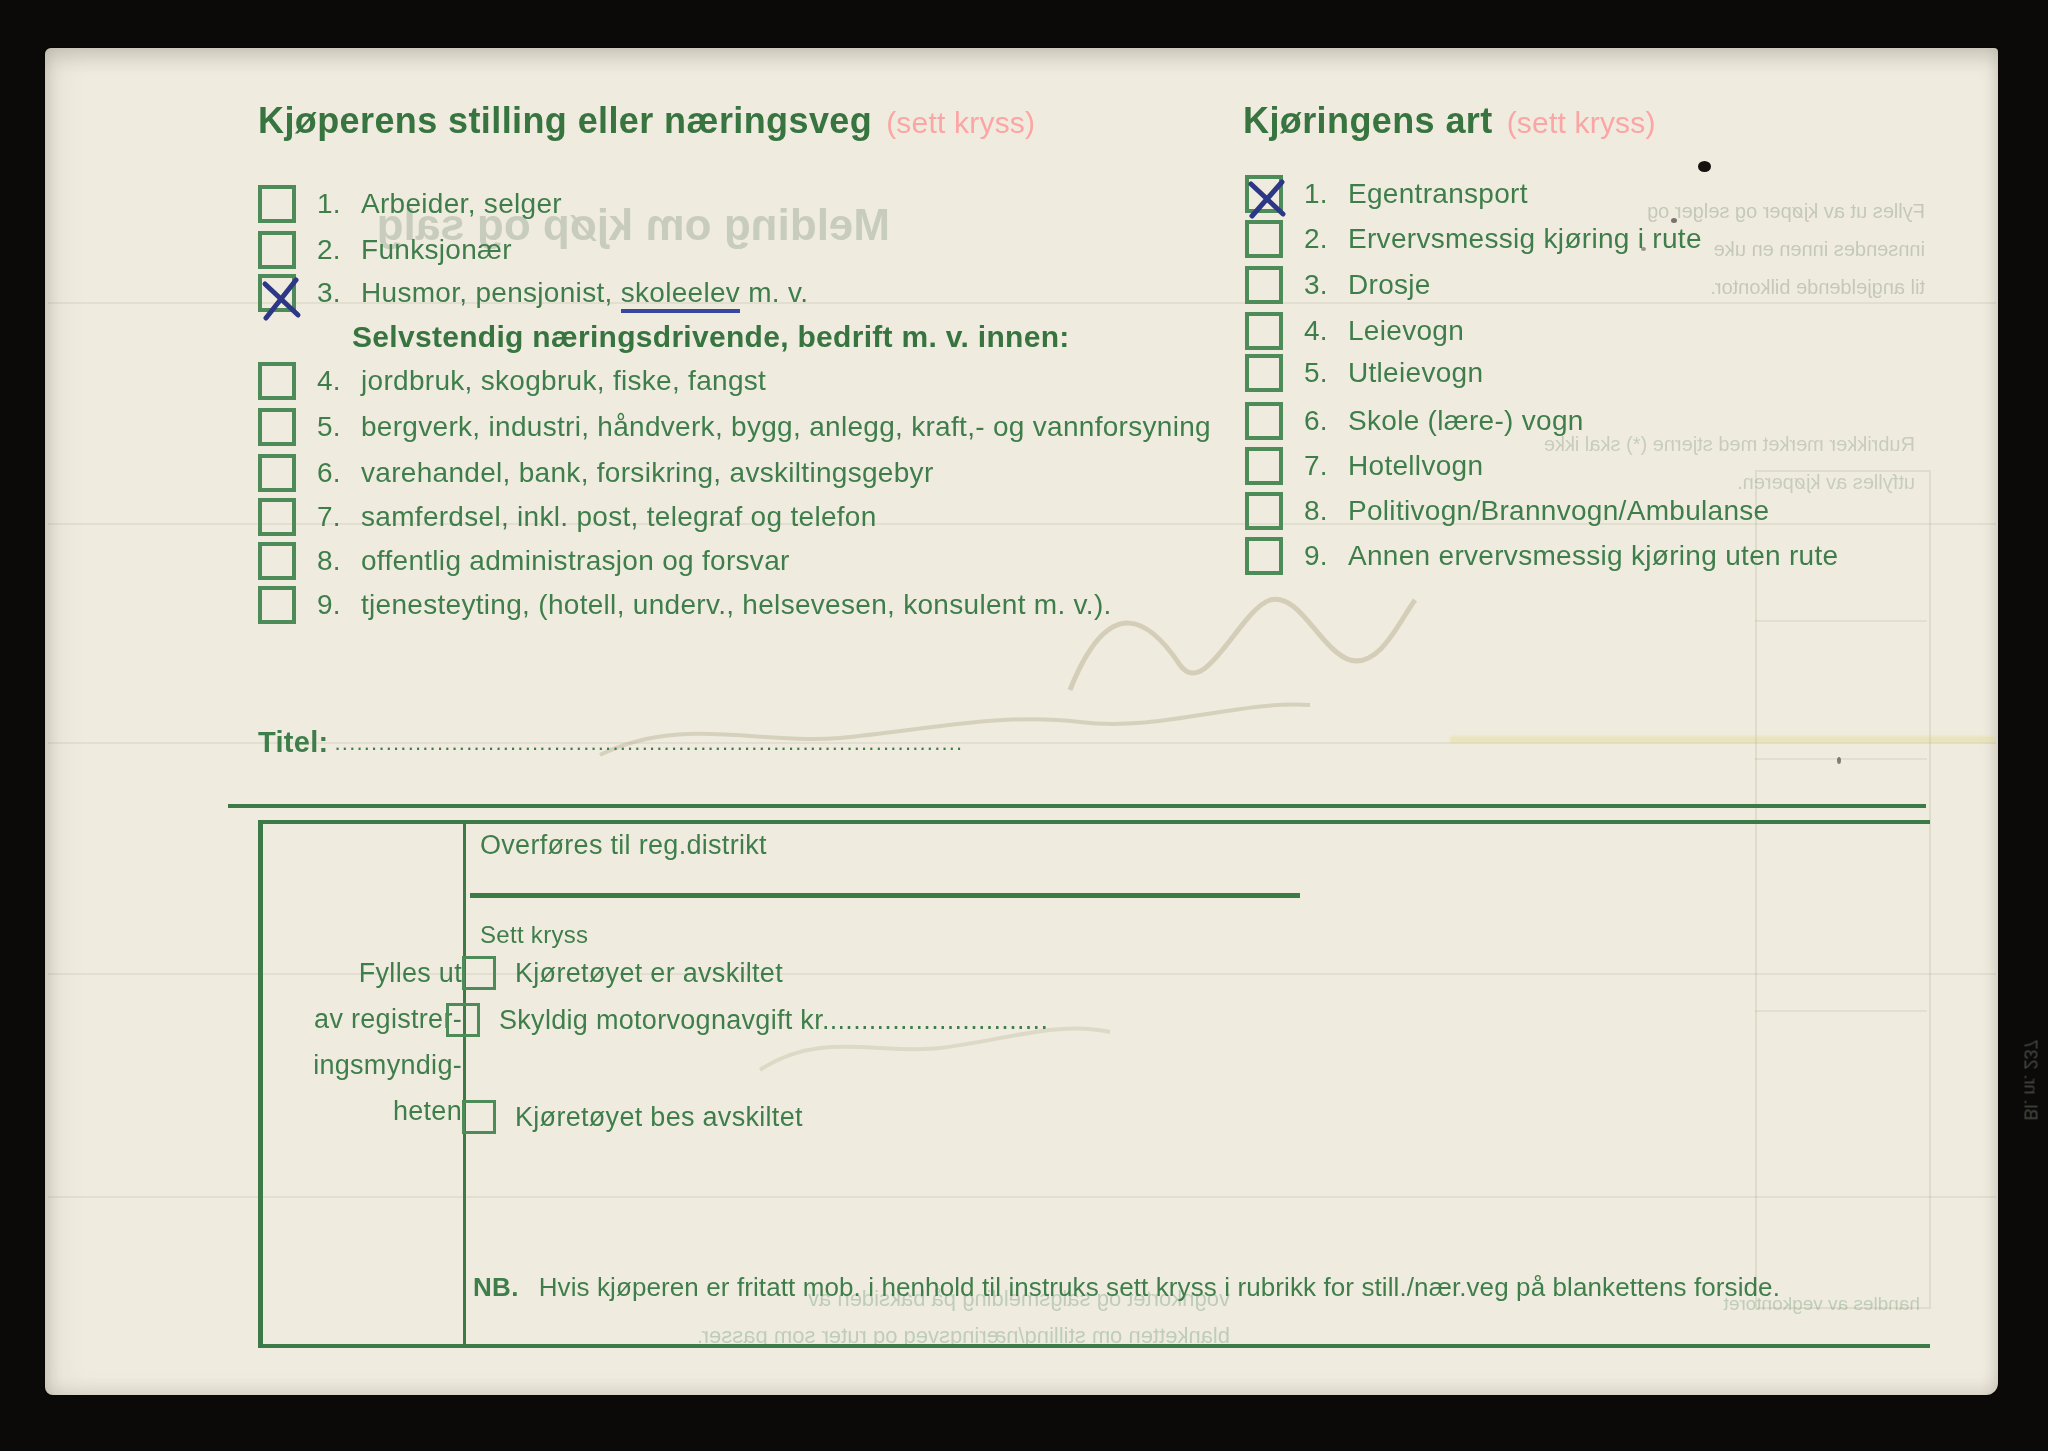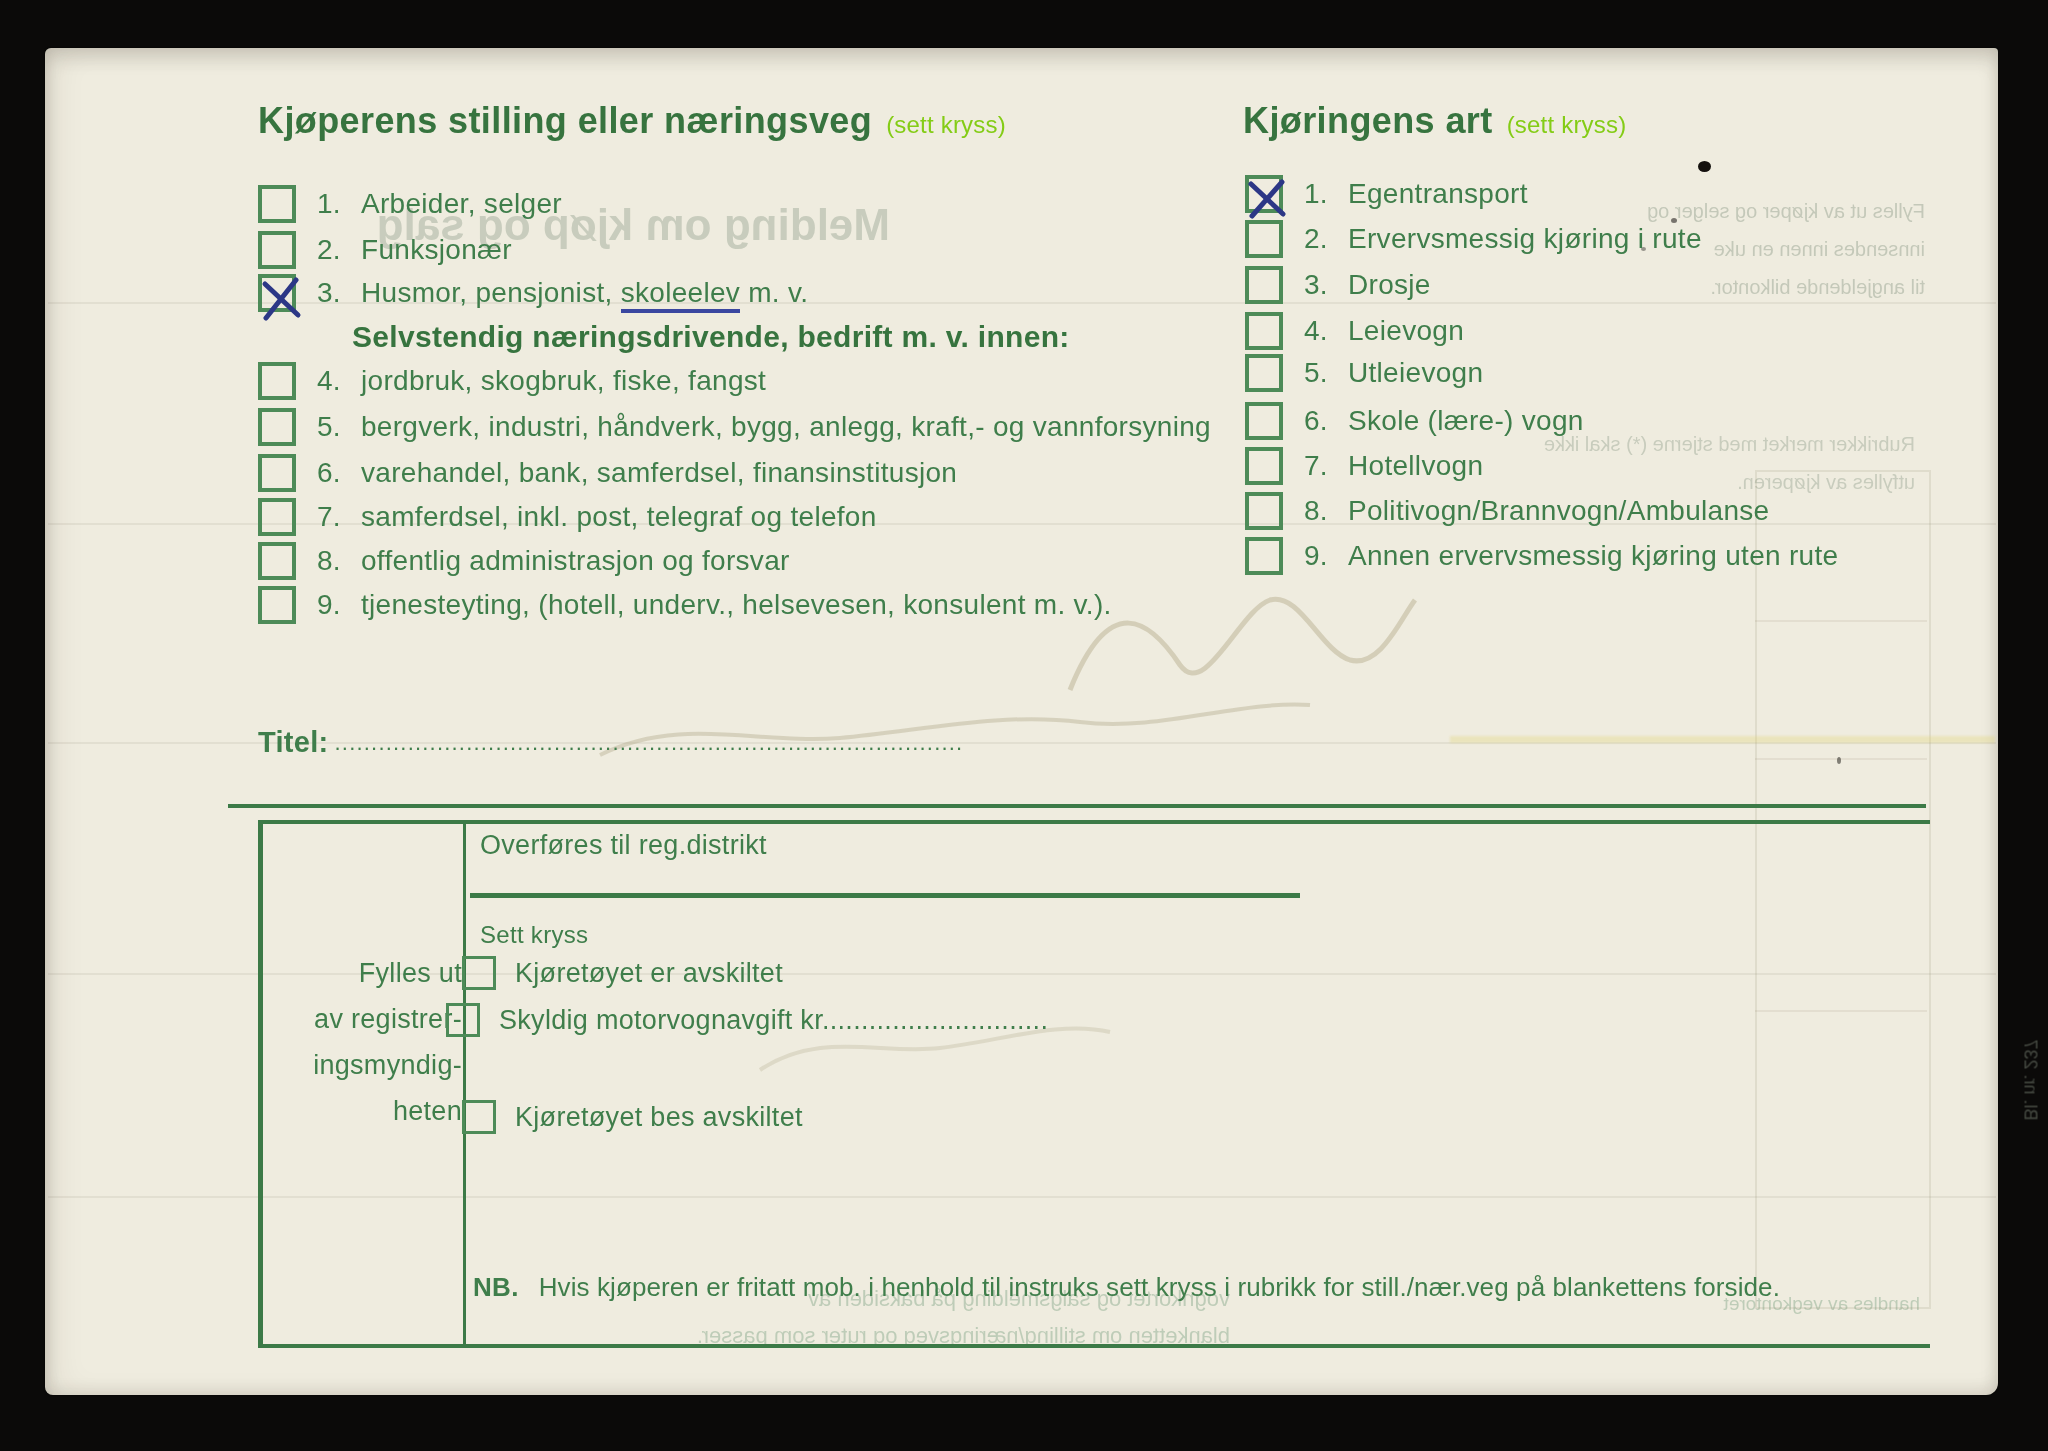--- a/index.html
+++ b/index.html
@@ -5,21 +5,21 @@
   html,body{margin:0;padding:0;background:#0b0a09;}
   .stage{position:relative;width:2048px;height:1451px;overflow:hidden;
          font-family:"Liberation Sans", sans-serif;}
   .paper{position:absolute;left:45px;top:48px;width:1953px;height:1347px;
          background:#efecdf;border-radius:6px 4px 12px 8px;
          box-shadow:inset 0 10px 18px rgba(45,40,25,.16), inset 0 -6px 14px rgba(45,40,25,.08),
                     inset 14px 0 30px rgba(45,40,25,.06), 0 0 2px #000;}
   .crease{position:absolute;left:48px;width:1948px;height:2px;background:rgba(120,110,88,.10);}
   .ink{color:#3f7e4b;letter-spacing:.3px;}
   .hdr{position:absolute;font-size:36px;font-weight:bold;color:#37743f;letter-spacing:.4px;white-space:nowrap;}
-  .hdr .hint{font-size:24px;font-weight:normal;color:#84cc16;margin-left:14px;letter-spacing:.2px;}
+  .hdr .hint{font-size:30px;font-weight:normal;color:#fca5a5;margin-left:14px;letter-spacing:.2px;}
   .row{position:absolute;display:flex;align-items:center;height:40px;white-space:nowrap;}
   .cb{position:relative;width:38px;height:38px;border:4px solid #4d8b58;box-sizing:border-box;flex:0 0 auto;}
   .cb .xmark{position:absolute;left:-4px;top:-3px;}
   .num{font-size:28px;margin-left:21px;min-width:33px;}
   .lbl{font-size:28px;margin-left:11px;}
   .u-blue{border-bottom:4px solid #3a47a0;padding-bottom:1px;}
   .subhdr{position:absolute;font-size:30px;font-weight:bold;color:#37743f;letter-spacing:.3px;white-space:nowrap;}
   .titelrow{position:absolute;display:flex;align-items:center;white-space:nowrap;}
   .titel-lbl{font-size:29px;font-weight:600;}
   .titel-dots{font-size:22px;letter-spacing:1.2px;margin-left:6px;overflow:hidden;max-width:630px;}
@@ -121,21 +121,21 @@
     <span class="lbl">jordbruk, skogbruk, fiske, fangst</span>
   </div>
   <div class="row ink" style="left:258px;top:407px">
     <span class="cb"></span>
     <span class="num">5.</span>
     <span class="lbl">bergverk, industri, håndverk, bygg, anlegg, kraft,- og vannforsyning</span>
   </div>
   <div class="row ink" style="left:258px;top:453px">
     <span class="cb"></span>
     <span class="num">6.</span>
-    <span class="lbl">varehandel, bank, samferdsel, finansinstitusjon</span>
+    <span class="lbl">varehandel, bank, forsikring, avskiltingsgebyr</span>
   </div>
   <div class="row ink" style="left:258px;top:497px">
     <span class="cb"></span>
     <span class="num">7.</span>
     <span class="lbl">samferdsel, inkl. post, telegraf og telefon</span>
   </div>
   <div class="row ink" style="left:258px;top:541px">
     <span class="cb"></span>
     <span class="num">8.</span>
     <span class="lbl">offentlig administrasjon og forsvar</span>

